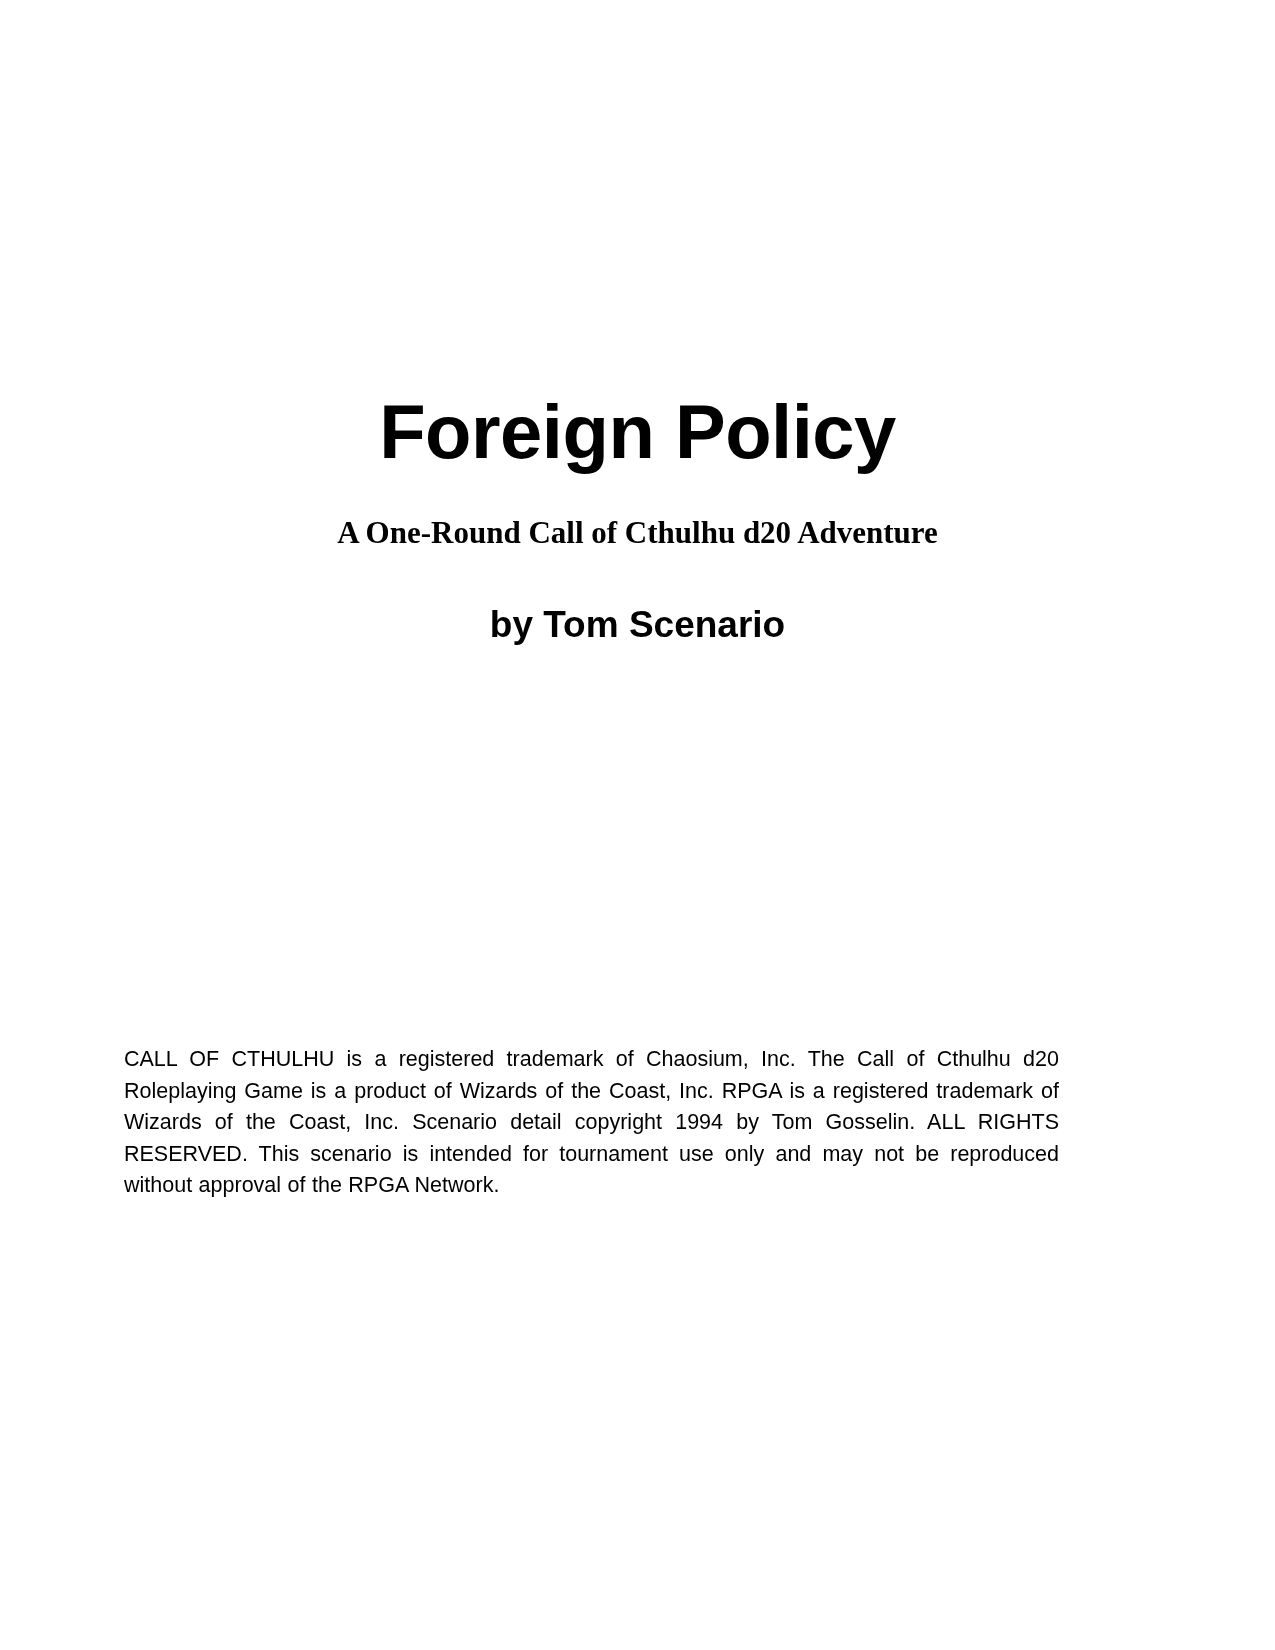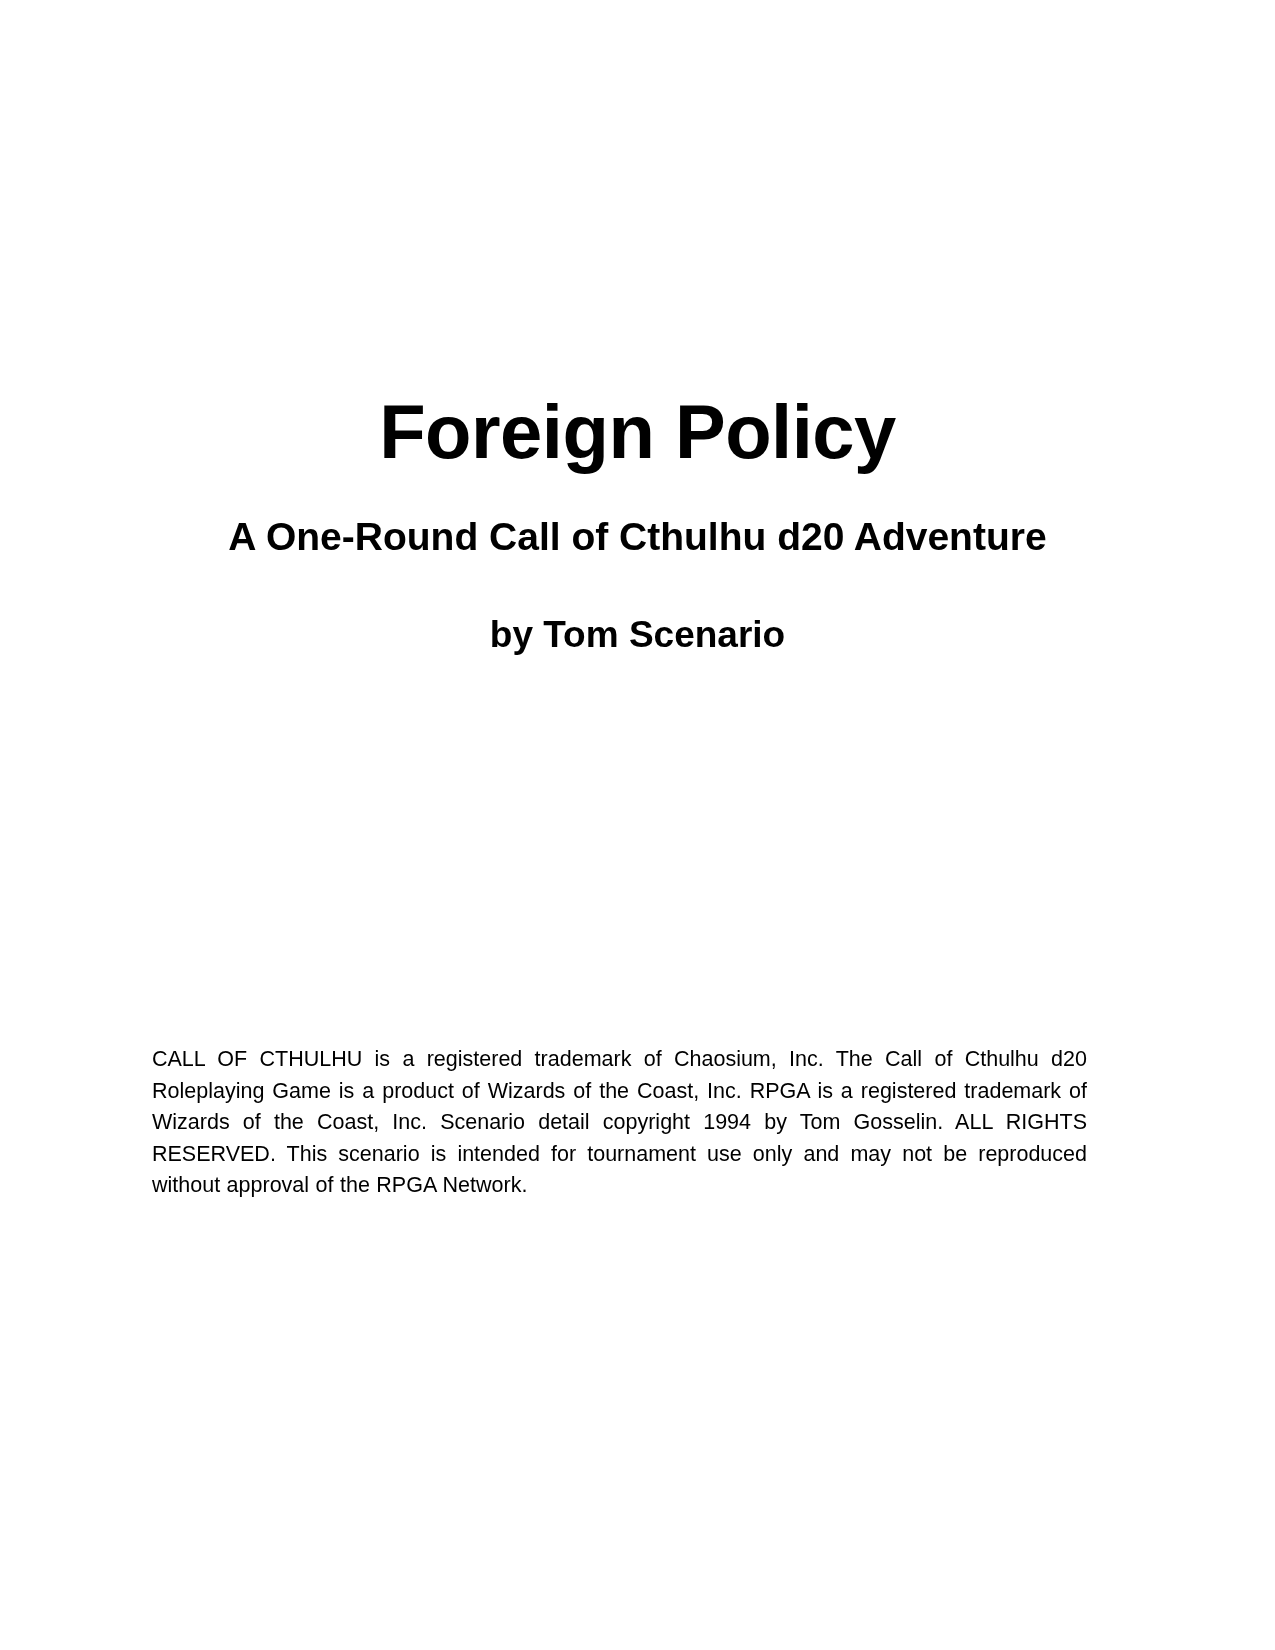--- a/index.html
+++ b/index.html
@@ -31,36 +31,37 @@
     text-align: center;
   }
   .doc-title {
     font-size: 76px;
     font-weight: bold;
     letter-spacing: -0.5px;
     line-height: 1.05;
     margin: 0;
   }
   .doc-subtitle {
-    font-size: 39px;
+    font-size: 31px;
     font-weight: bold;
     margin: 0;
     padding-top: 42px;
     line-height: 1.2;
+    font-family: Liberation Serif, serif;
   }
   .doc-author {
     font-size: 37px;
     font-weight: bold;
     margin: 0;
     padding-top: 52px;
     line-height: 1.2;
   }
   .legal-block {
     position: absolute;
-    left: 152px;
+    left: 124px;
     top: 1044px;
     width: 935px;
   }
   .legal-text {
     font-size: 21.5px;
     line-height: 1.47;
     text-align: justify;
     margin: 0;
     word-spacing: 0.5px;
   }

